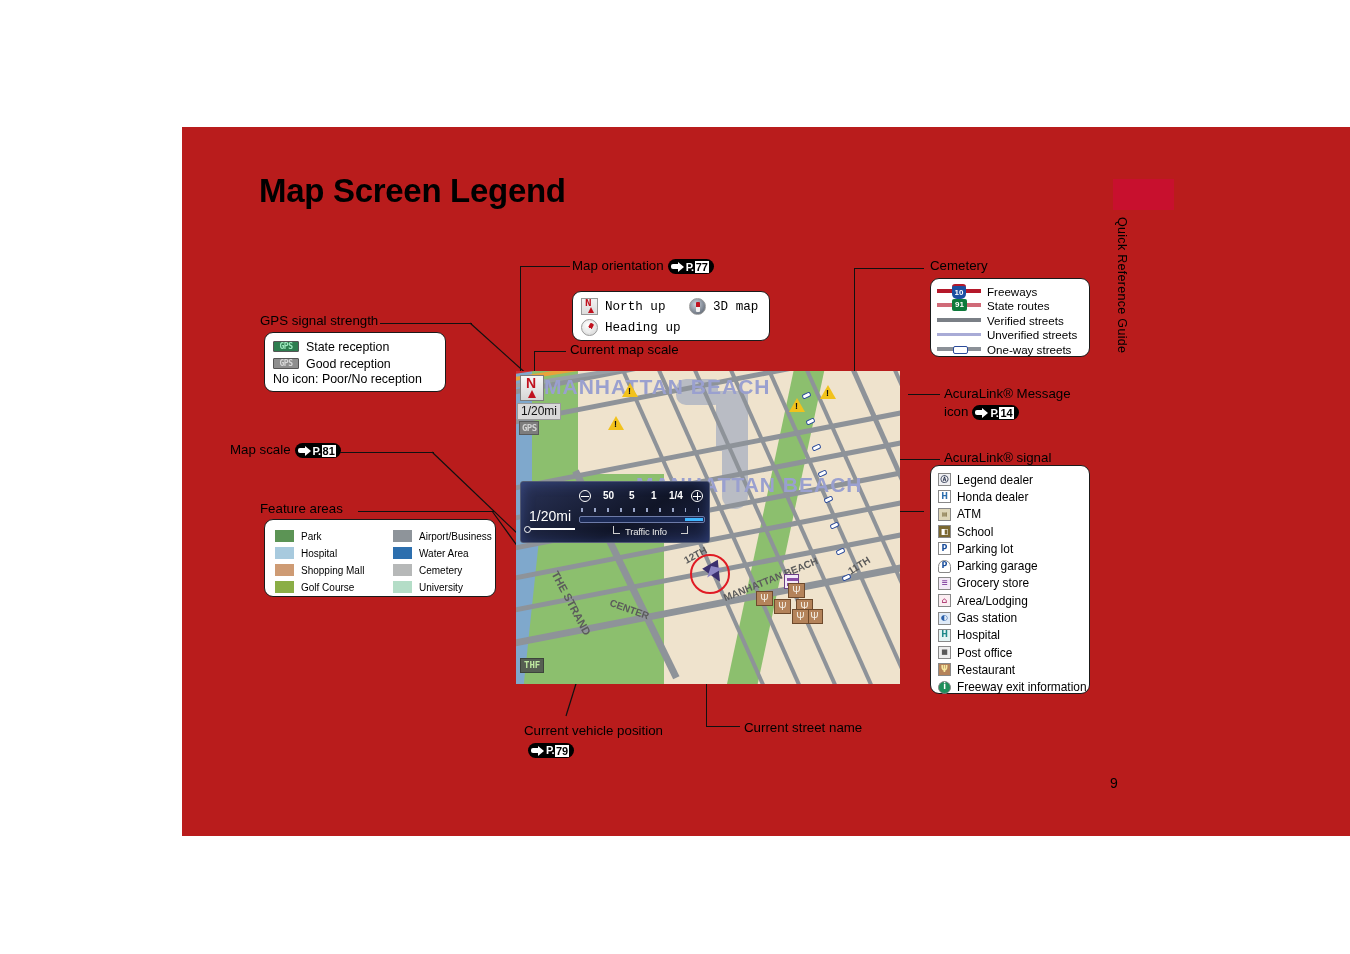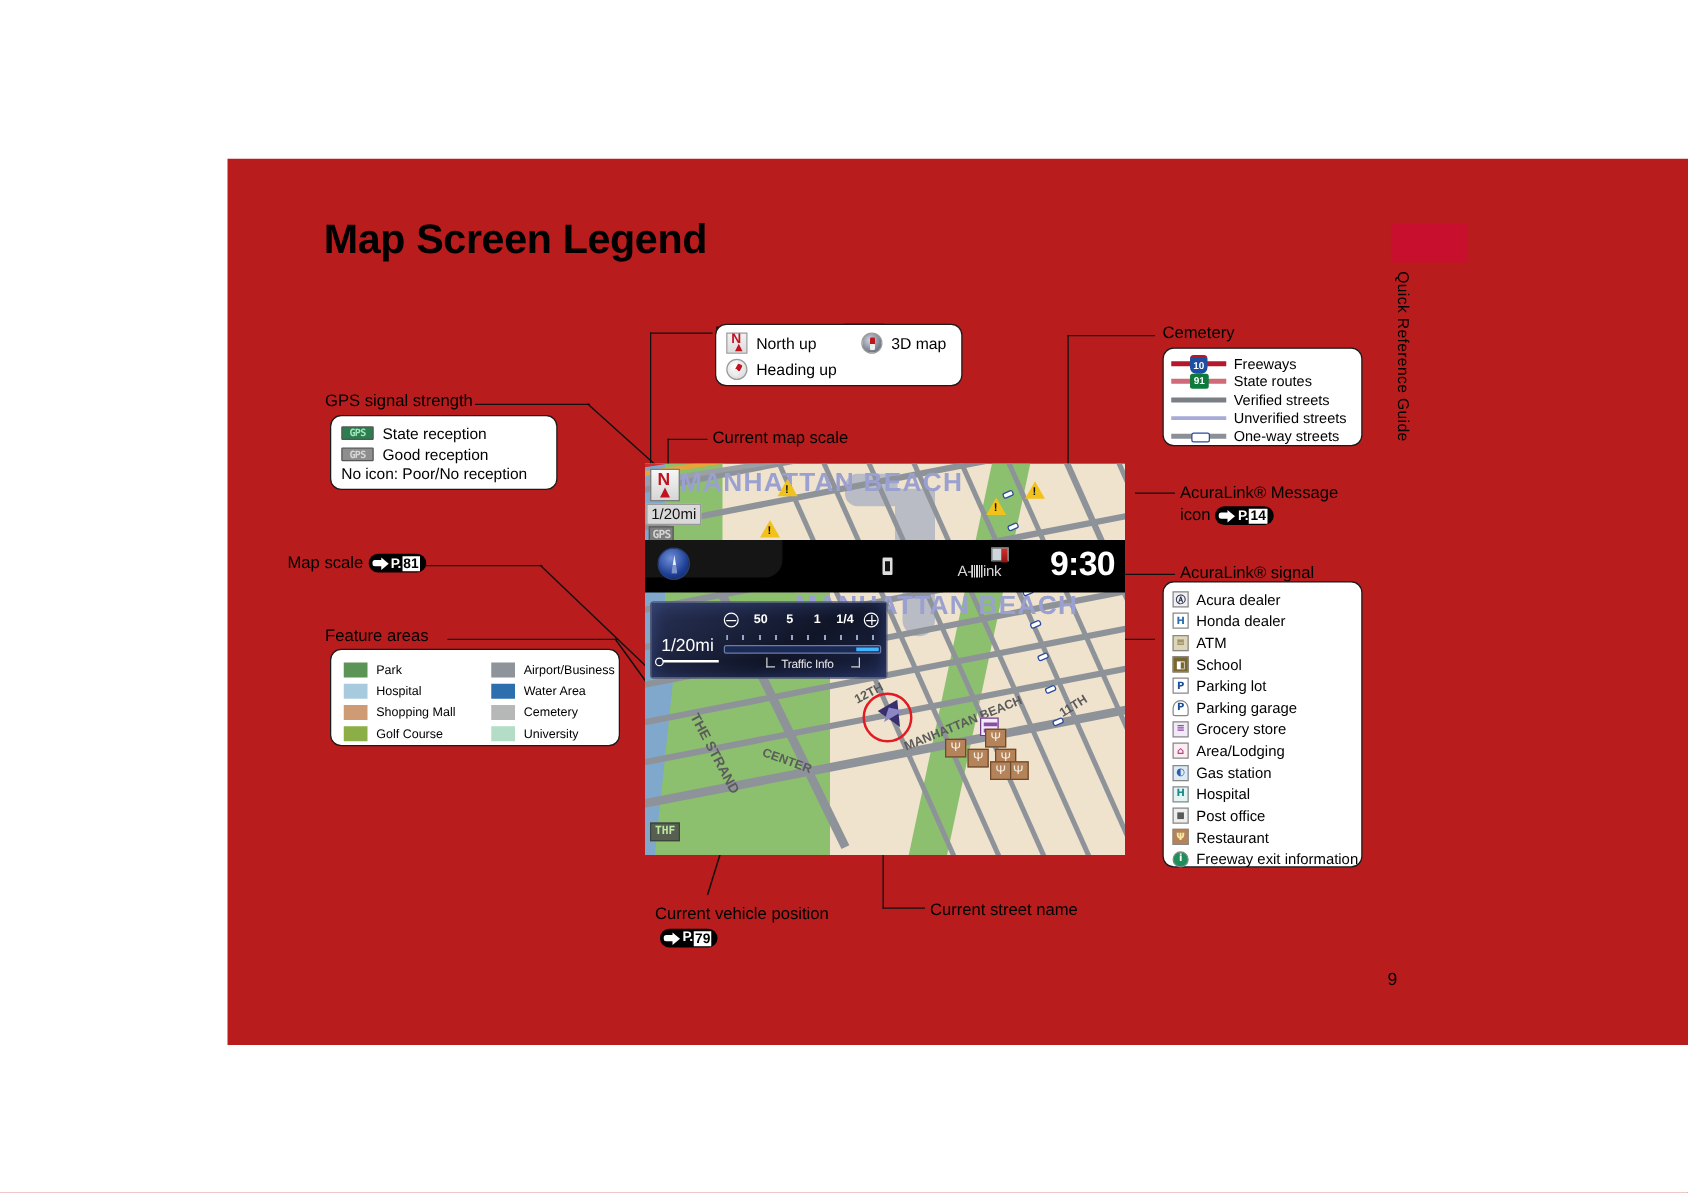--- a/index.html
+++ b/index.html
@@ -92,21 +92,21 @@
     border: 1px solid #555; border-radius: 1px;
     display: flex; align-items: center; justify-content: center;
     font-size: 8px; font-weight: bold; letter-spacing: -0.5px;
     font-family: "DejaVu Sans Mono", monospace;
   }
   .gps-best { background: #2e7d4f; color: #9fe8bf; }
   .gps-good { background: #8e8e8e; color: #d8d8d8; }
   .gps-none { font-size: 12.4px; padding-left: 2px; }
 
   
-  #orient-box { left: 390px; top: 132px; width: 198px; height: 50px; padding: 4px 0 0 8px; }
+  #orient-box { left: 390px; top: 164px; width: 198px; height: 50px; padding: 4px 0 0 8px; font-family: Liberation Mono, monospace; }
   .or-row { display: flex; align-items: center; height: 21px; font-size: 12.6px; }
   .or-item { display: flex; align-items: center; }
   .or-ico { width: 17px; height: 17px; margin-right: 7px; border: 1px solid #9a9a9a; position: relative; }
   .ico-north { background: linear-gradient(#f2f2f2,#dcdcdc); }
   .ico-north:before {
     content: "N"; position: absolute; left: 3px; top: -2px;
     font-size: 11px; font-weight: bold; color: #c0121f;
   }
   .ico-north:after {
     content: ""; position: absolute; left: 5.5px; bottom: 1px;
@@ -554,21 +554,21 @@
         <span class="arw"></span>
         <span class="pp">P.</span>
         <span class="pn">72</span>
       </span>
   </div>
   <div class="ln lnh abs" style="left:628px; top:384px; width:114px;"></div>
 
   <div class="box" id="lm-box">
     <div class="lm-row">
         <span class="lm-ico" style="background:#f0f0f3;color:#26304b">Ⓐ</span>
-        <span>Acura dealer</span>
+        <span>Legend dealer</span>
       </div>
     <div class="lm-row">
         <span class="lm-ico" style="background:#ffffff;color:#2d6fae">H</span>
         <span>Honda dealer</span>
       </div>
     <div class="lm-row">
         <span class="lm-ico" style="background:#ded6b8;color:#6a5a2a;font-size:6px">▤</span>
         <span>ATM</span>
       </div>
     <div class="lm-row">
@@ -707,30 +707,20 @@
 
     <div id="veh-circle"></div>
     <div id="veh-arrow"></div>
 
     <div id="thf-badge">THF</div>
 
     <div id="map-north"></div>
     <div id="map-scale-top">1/20mi</div>
     <div id="map-gps-top">GPS</div>
 
-    <div id="statusbar">
-      <div class="sb-tab"></div>
-      <div id="sb-compass"></div>
-      <div id="sb-phone"></div>
-      <div id="sb-alink-icon"></div>
-      <div id="sb-alink-text">
-        <span>A-</span><span class="barcode"></span><span>ink</span>
-      </div>
-      <div id="sb-clock">9:30</div>
-    </div>
 
     <div id="scale-panel">
       <div class="sp-scale">1/20mi</div>
       <div class="sp-under"></div>
       <div class="sp-zo"></div>
       <div class="sp-zi"></div>
       <div class="sp-ticks">
         <span style="left:24px">50</span>
         <span style="left:50px">5</span>
         <span style="left:72px">1</span>

